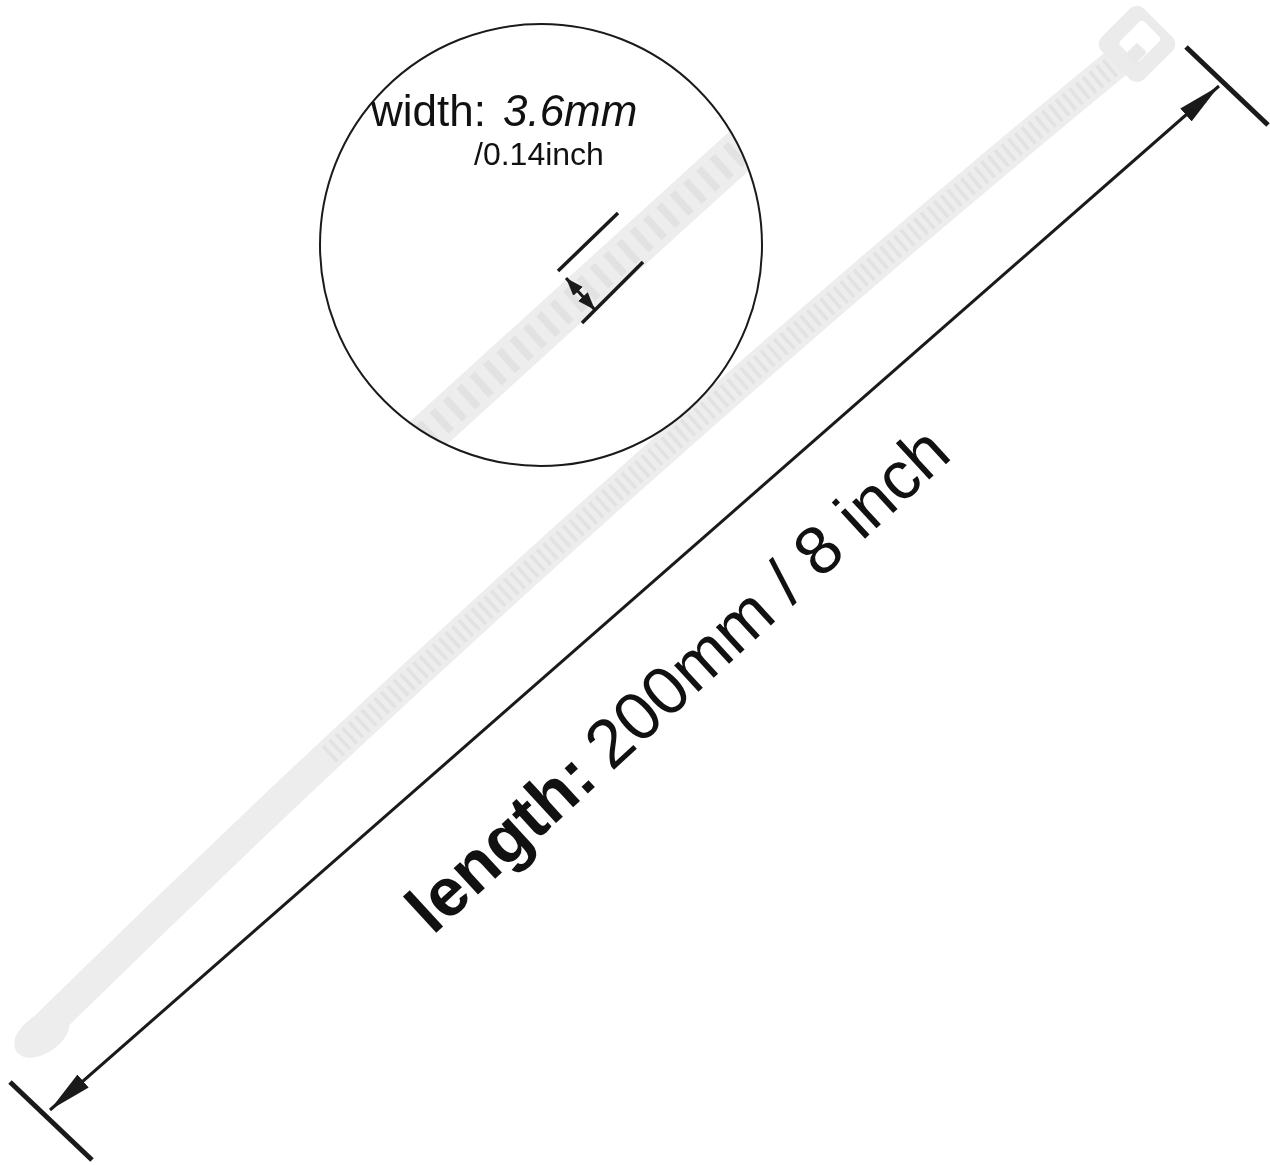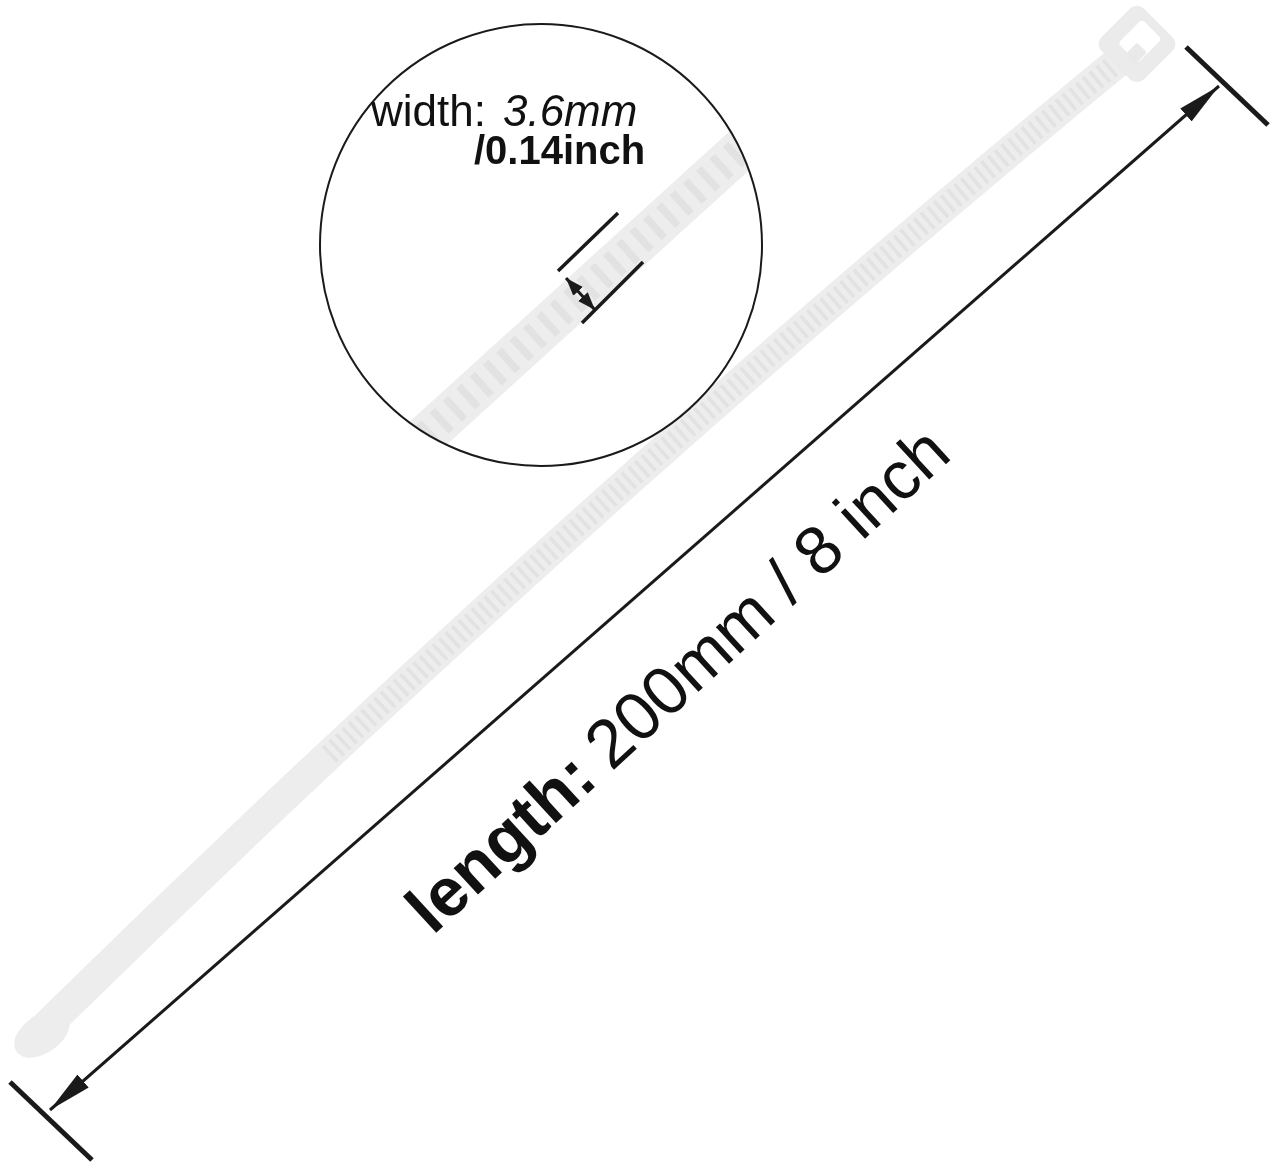--- a/index.html
+++ b/index.html
@@ -18,22 +18,22 @@
   .abs{position:absolute;}
   .txt{color:#111111;white-space:nowrap;}
   .width-line1{
     left:371px;top:89px;
     display:flex;align-items:flex-start;gap:17px;
     font-size:44px;line-height:1;
   }
   .width-line1 .lbl{font-weight:400;text-align:right;}
   .width-line1 .val{font-weight:400;font-style:italic;}
   .width-line2{
-    left:474px;top:130px;
-    font-size:40px;line-height:1;font-weight:700;
+    left:474px;top:138px;
+    font-size:32px;line-height:1;font-weight:400;
   }
   .length-text{
     left:277px;top:629px;width:800px;height:100px;
     display:flex;align-items:center;justify-content:center;gap:16px;
     font-size:68px;line-height:1;
     transform:rotate(-42.6deg);
     transform-origin:50% 50%;
   }
   .length-text .lbl{font-weight:700;}
   .length-text .val{font-weight:400;}

